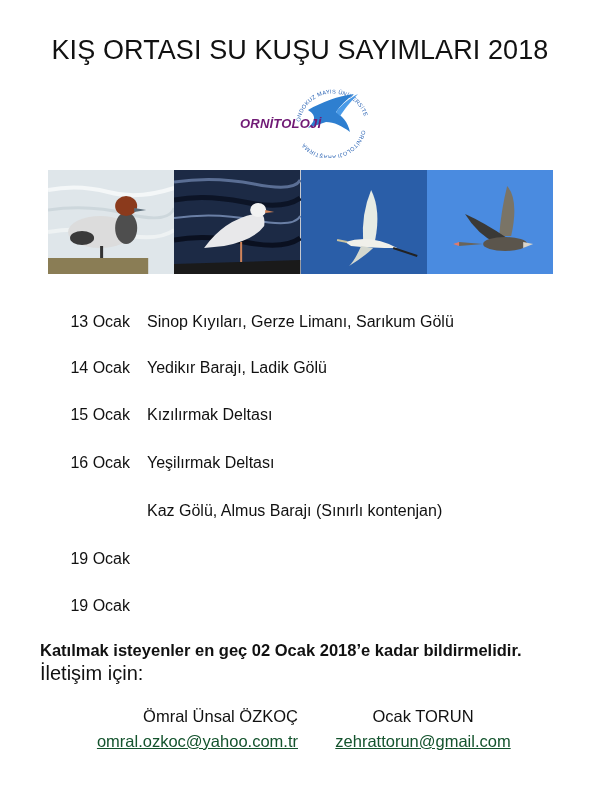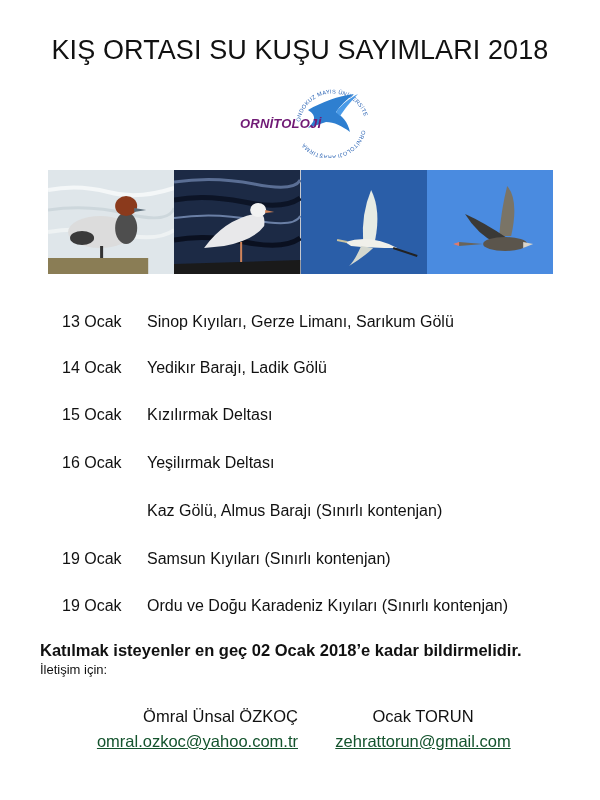--- a/index.html
+++ b/index.html
@@ -20,25 +20,25 @@
     }
 
     
     .strip { position: absolute; left: 48px; top: 170px; width: 505px; height: 104px; display: flex; }
     .photo { position: relative; width: 126.25px; height: 104px; overflow: hidden; }
     .photo svg { position: absolute; left: 0; top: 0; width: 100%; height: 100%; }
 
     
     .schedule { position: absolute; left: 0; top: 308px; width: 600px; }
     .row { position: absolute; left: 0; height: 26px; width: 600px; font-size: 16px; line-height: 26px; }
-    .row .date { position: absolute; left: 62px; width: 80px; white-space: nowrap; }
+    .row .date { position: absolute; left: 50px; width: 80px; white-space: nowrap; text-align: right; }
     .row .place { position: absolute; left: 147px; white-space: nowrap; }
 
     .notice { position: absolute; left: 40px; top: 641px; font-size: 16.5px; font-weight: bold; white-space: nowrap; }
-    .contact-label { position: absolute; left: 40px; top: 662px; font-size: 13px; white-space: nowrap; }
+    .contact-label { position: absolute; left: 40px; top: 662px; font-size: 20px; white-space: nowrap; }
 
     .person { position: absolute; top: 705px; text-align: center; font-size: 16.5px; white-space: nowrap; }
     .person .name { display: block; height: 22px; line-height: 22px; }
     .person a { display: block; color: #14532d; height: 24px; line-height: 28px; }
     .person-1 { left: 48px; width: 250px; text-align: right; }
     .person-2 { left: 318px; width: 210px; }
   </style>
 </head>
 <body>
 
@@ -131,25 +131,23 @@
   </div>
   <div class="row" style="top:142px">
     <span class="date">16 Ocak</span>
     <span class="place">Yeşilırmak Deltası</span>
   </div>
   <div class="row" style="top:190px">
     <span class="place">Kaz Gölü, Almus Barajı (Sınırlı kontenjan)</span>
   </div>
   <div class="row" style="top:238px">
     <span class="date">19 Ocak</span>
-    <span class="place">Samsun Kıyıları (Sınırlı kontenjan)</span>
   </div>
   <div class="row" style="top:285px">
     <span class="date">19 Ocak</span>
-    <span class="place">Ordu ve Doğu Karadeniz Kıyıları (Sınırlı kontenjan)</span>
   </div>
 </div>
 
 <div class="notice">Katılmak isteyenler en geç 02 Ocak 2018’e kadar bildirmelidir.</div>
 <div class="contact-label">İletişim için:</div>
 
 <div class="person person-1">
   <span class="name">Ömral Ünsal ÖZKOÇ</span>
   <a href="#">omral.ozkoc@yahoo.com.tr</a>
 </div>

